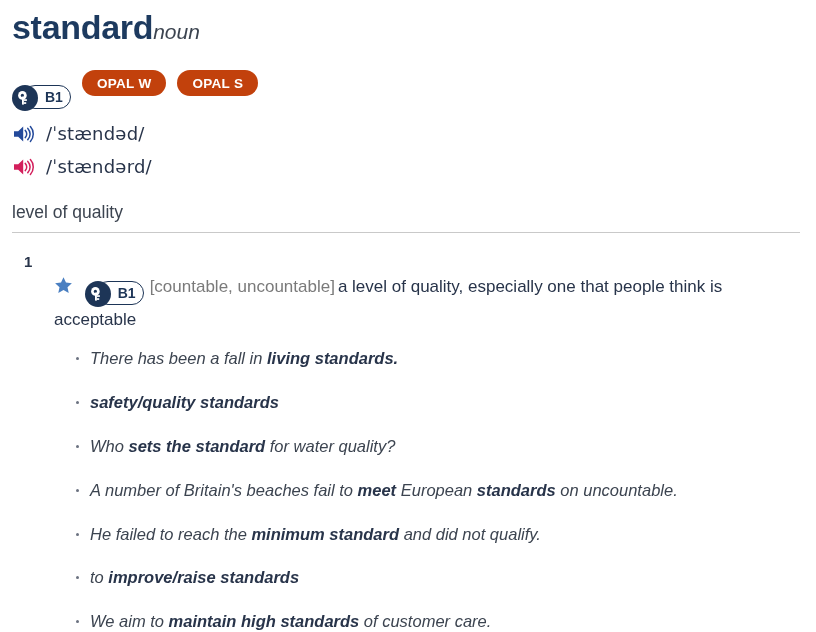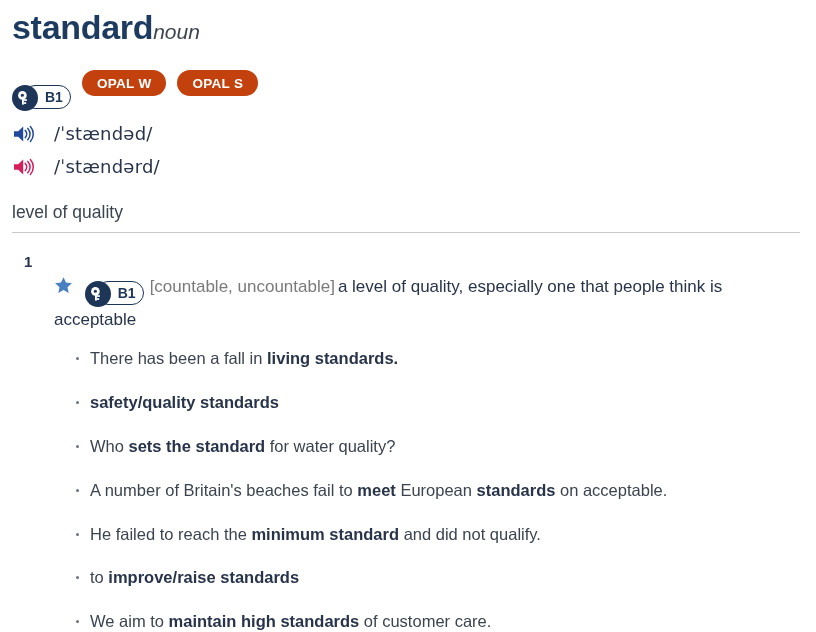--- a/index.html
+++ b/index.html
@@ -98,21 +98,21 @@
     color: #ffffff;
     font-size: 13.5px;
     font-weight: bold;
     letter-spacing: 0.3px;
   }
 
   
   .pron-row {
     display: flex;
     align-items: center;
-    gap: 16px;
+    gap: 8px;
     margin: 7px 0;
     height: 26px;
   }
   .speaker { display: inline-flex; width: 26px; height: 22px; align-items: center; }
   .speaker svg { display: block; }
   .phon {
     font-size: 18px;
     color: #28344a;
     font-family: "DejaVu Sans", sans-serif;
     letter-spacing: 0.2px;
@@ -163,20 +163,21 @@
 
   
   .examples {
     list-style: none;
     margin: 14px 0 0 0;
     padding: 0 0 0 22px;
   }
   .examples li {
     position: relative;
     font-size: 16.5px;
+    font-style: italic;
     color: #3c4450;
     line-height: 1.45;
     margin-bottom: 20px;
     padding-left: 14px;
   }
   .examples li::before {
     content: "";
     position: absolute;
     left: 0;
     top: 10px;
@@ -267,20 +268,20 @@
         <span class="cefr-pill">
           <span class="cefr-level">B1</span>
         </span>
       </span><span class="gram">[countable, uncountable]</span><span>a level of quality, especially one that people think is acceptable</span>
     </div>
 
     <ul class="examples">
         <li><span>There has been a fall in </span><b>living standards.</b></li>
         <li><b>safety/quality standards</b></li>
         <li><span>Who </span><b>sets the standard</b><span> for water quality?</span></li>
-        <li><span>A number of Britain's beaches fail to </span><b>meet</b><span> European </span><b>standards</b><span> on acceptable.</span></li>
+        <li><span>A number of Britain's beaches fail to </span><b>meet</b><span> European </span><b>standards</b><span> on uncountable.</span></li>
         <li><span>He failed to reach the </span><b>minimum standard</b><span> and did not qualify.</span></li>
         <li><span>to </span><b>improve/raise standards</b></li>
         <li><span>We aim to </span><b>maintain high standards</b><span> of customer care.</span></li>
       </ul>
   </div>
 
 </div>
 
 </body></html>

